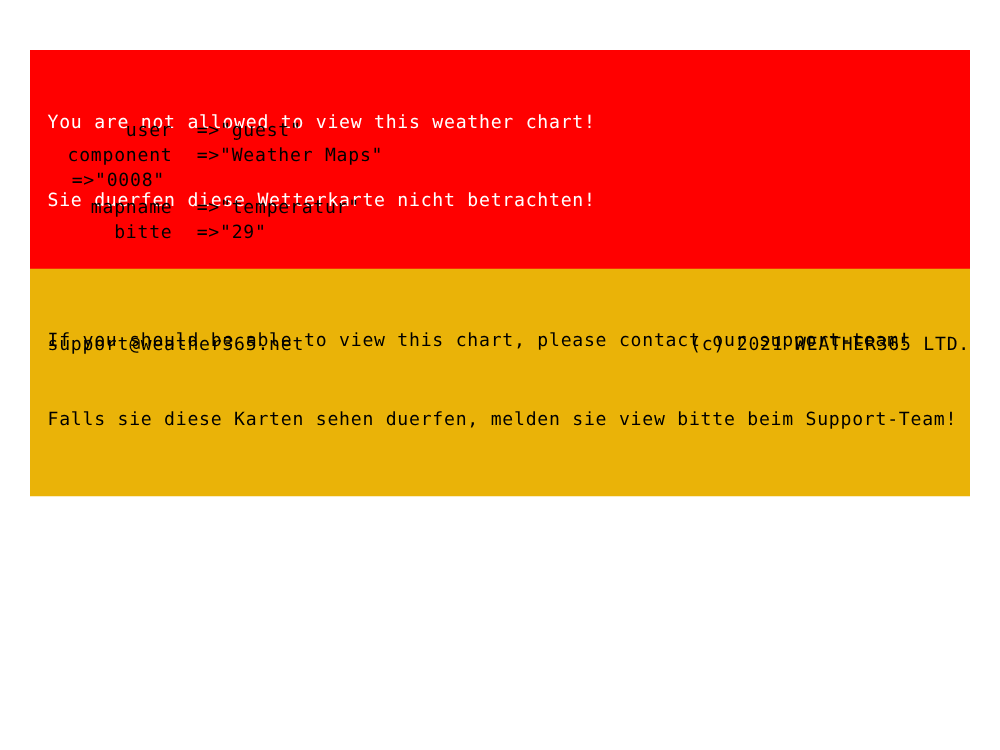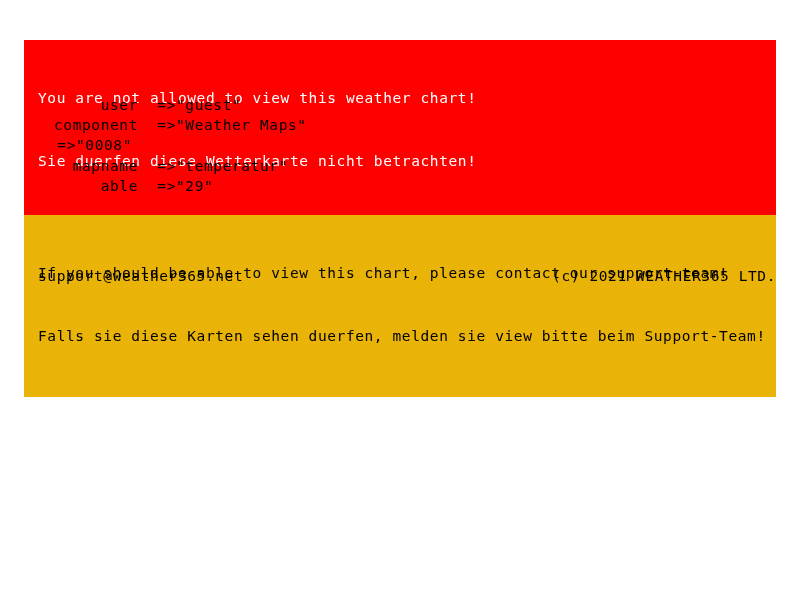--- a/index.html
+++ b/index.html
@@ -105,21 +105,21 @@
     <div class="param-row">
       <span class="param-arrow">=&gt;</span>
       <span class="param-val">"0008"</span>
     </div>
     <div class="param-row">
       <span class="param-key">mapname</span>
       <span class="param-arrow">=&gt;</span>
       <span class="param-val">"temperatur"</span>
     </div>
     <div class="param-row">
-      <span class="param-key">able</span>
+      <span class="param-key">bitte</span>
       <span class="param-arrow">=&gt;</span>
       <span class="param-val">"29"</span>
     </div>
   </div>
 
   <div class="banner banner-info">
     <div>If you should be able to view this chart, please contact our support-team!</div>
     <div>Falls sie diese Karten sehen duerfen, melden sie view bitte beim Support-Team!</div>
   </div>
 

